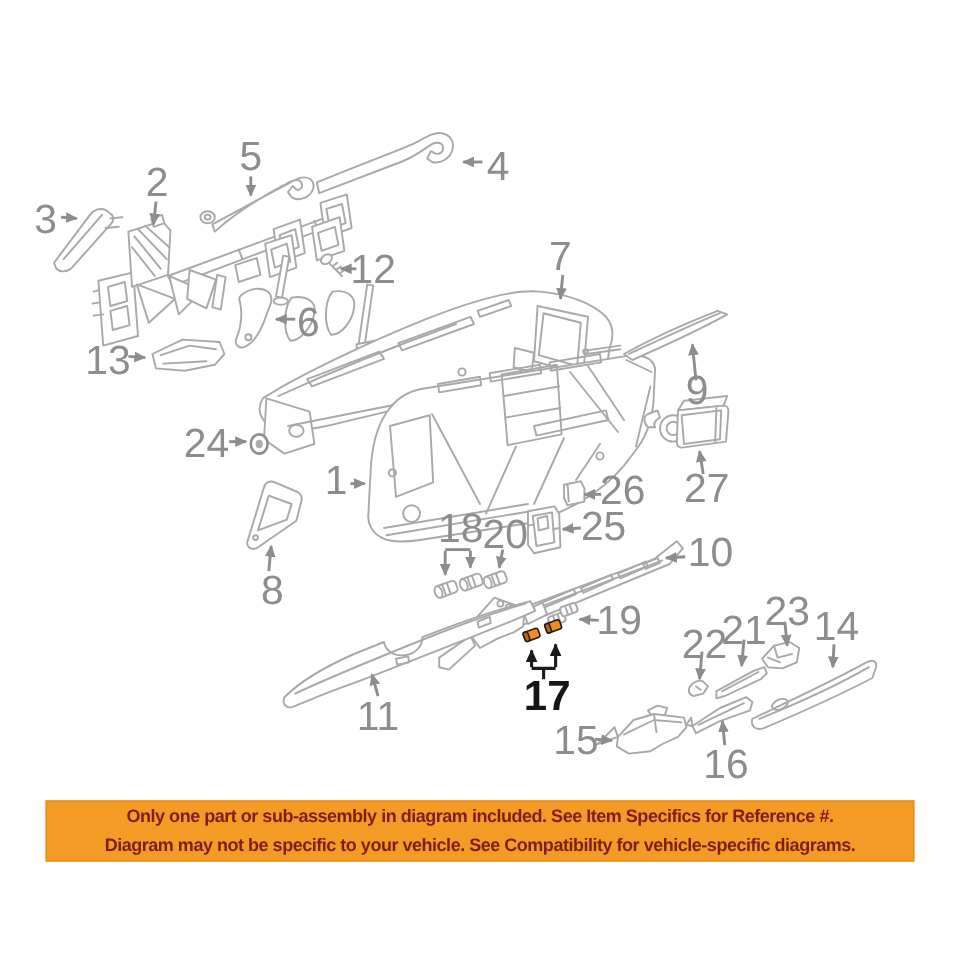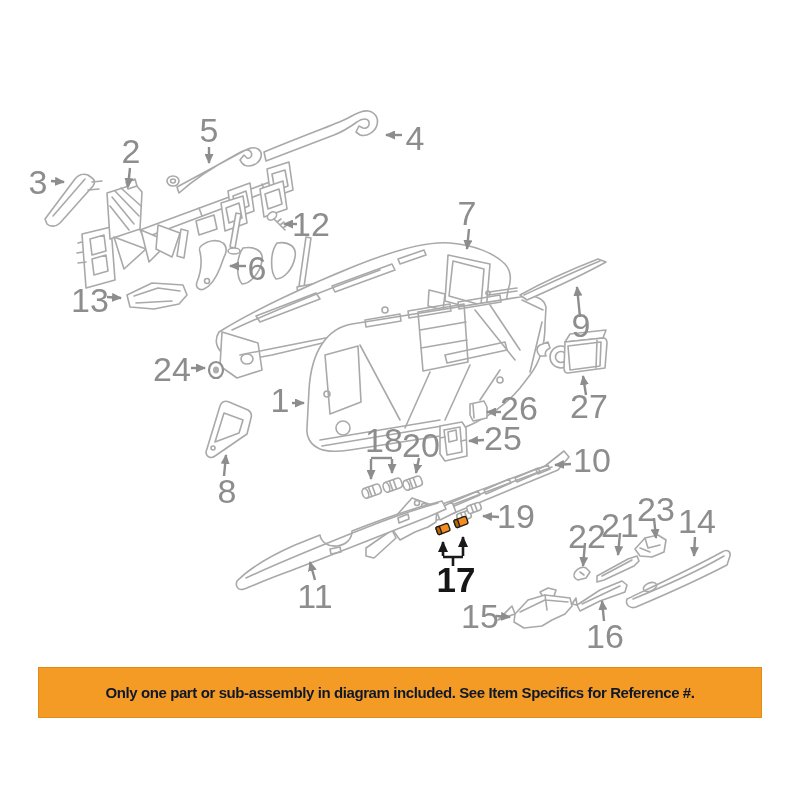--- a/index.html
+++ b/index.html
@@ -4,21 +4,21 @@
 <style>
   html,body{margin:0;padding:0;background:#ffffff;}
   .stage{position:relative;width:800px;height:800px;background:#ffffff;overflow:hidden;
          font-family:"Liberation Sans",sans-serif;}
   .diagram-svg{position:absolute;left:0;top:0;}
   .lbl{font-family:"Liberation Sans",sans-serif;font-size:34px;fill:#8d8d8d;text-anchor:middle;}
   .lbl-hl{fill:#161616;font-weight:bold;font-size:35px;}
   .banner{position:absolute;left:38px;top:667px;width:724px;height:51px;
           background:#f49b25;border:1px solid #e08c16;box-sizing:border-box;
           display:flex;flex-direction:column;justify-content:center;align-items:center;}
-  .banner .line{font-weight:bold;font-size:15px;line-height:24px;color:#0f172a;
+  .banner .line{font-weight:bold;font-size:15px;line-height:24px;color:#7f1d1d;
           letter-spacing:-0.4px;white-space:nowrap;}
 </style>
 </head>
 <body>
 
 <div class="stage">
 
 <svg class="diagram-svg" width="800" height="660" viewBox="0 0 800 660">
   <defs>
     <marker id="ah" markerWidth="11" markerHeight="9" refX="9" refY="4.5" orient="auto" markerUnits="userSpaceOnUse">
@@ -324,15 +324,16 @@
     <text class="lbl" x="656" y="521">23</text>
     <text class="lbl" x="172" y="381">24</text>
     <text class="lbl" x="503" y="450">25</text>
     <text class="lbl" x="519" y="420">26</text>
     <text class="lbl" x="589" y="418">27</text>
   </g>
 </svg>
 
 <div class="banner">
   <div class="line">Only one part or sub-assembly in diagram included. See Item Specifics for Reference #.</div>
+  <div class="line">Diagram may not be specific to your vehicle. See Compatibility for vehicle-specific diagrams.</div>
 </div>
 
 </div>
 
 </body></html>

